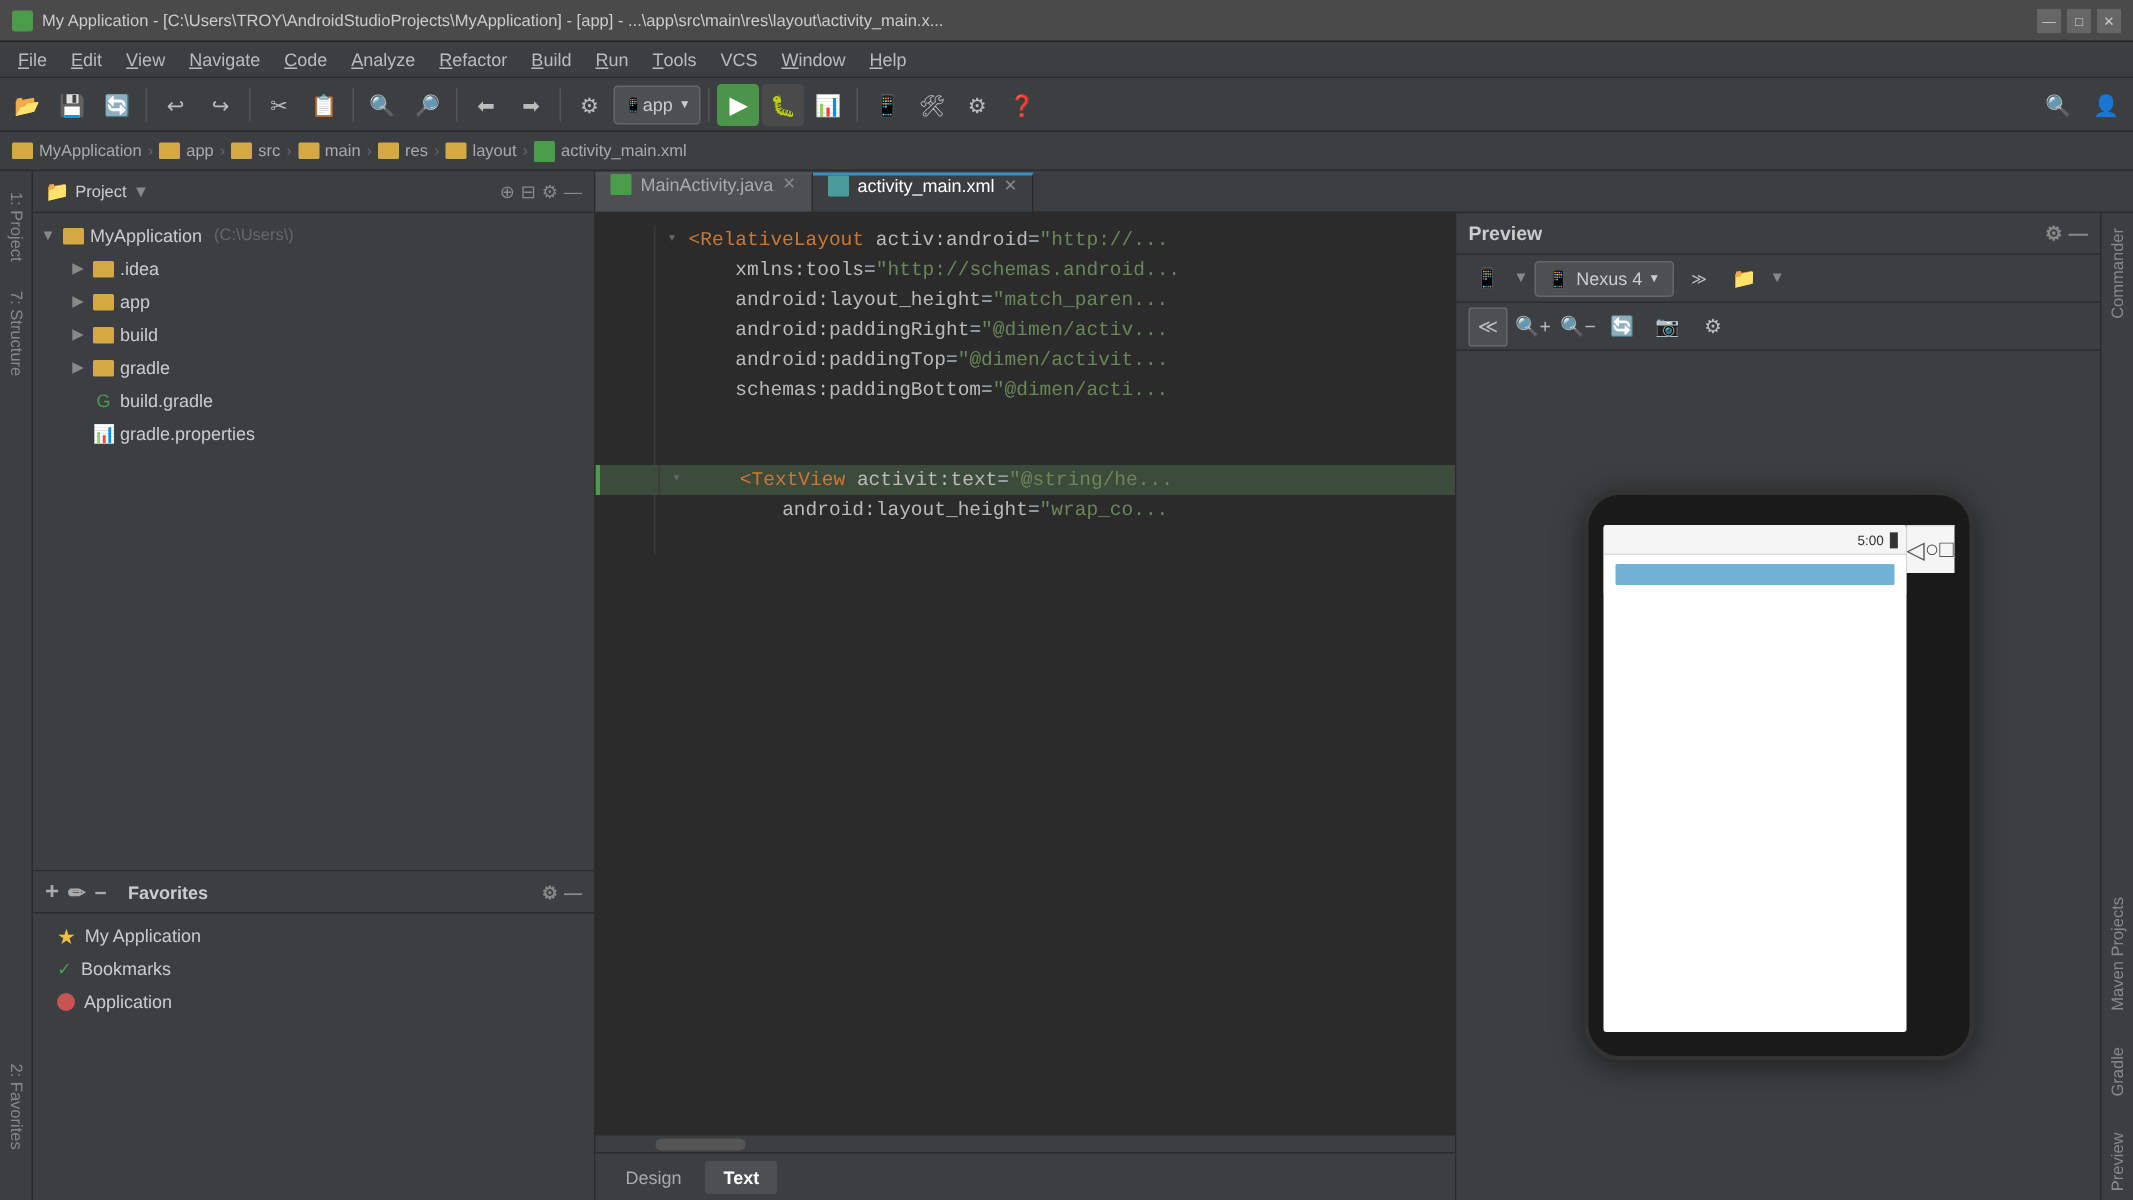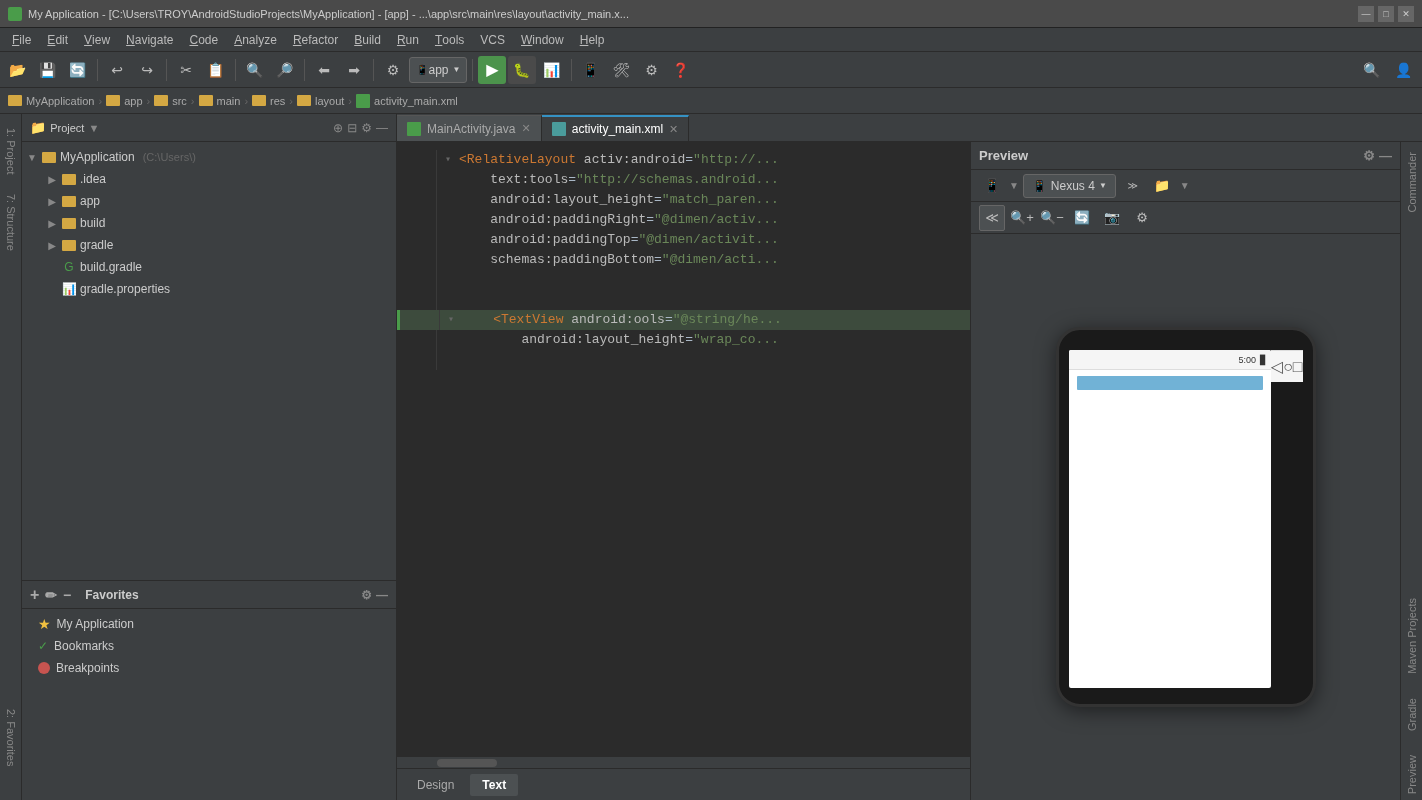--- a/index.html
+++ b/index.html
@@ -253,21 +253,20 @@
     #tab-bar {
       height: 28px;
       background: #3c3f41;
       display: flex;
       align-items: flex-end;
       border-bottom: 1px solid #2b2b2b;
     }
     .tab {
       height: 26px;
       display: flex;
-      align-items: center;
       padding: 0 10px;
       font-size: 12px;
       color: #aaa;
       background: #4c5052;
       border-top: 1px solid #555;
       border-right: 1px solid #2b2b2b;
       cursor: pointer;
       gap: 6px;
     }
     .tab.active {
@@ -710,21 +709,21 @@
         <div class="fav-item">
           <span class="fav-star">★</span>
           <span>My Application</span>
         </div>
         <div class="fav-item">
           <span class="fav-check">✓</span>
           <span>Bookmarks</span>
         </div>
         <div class="fav-item">
           <span class="fav-circle"></span>
-          <span>Breakpoints</span>
+          <span>Application</span>
         </div>
       </div>
     </div>
   </div>
 
   <div style="flex:1; display:flex; flex-direction:column; min-width:0;">
 
     <div id="tab-bar">
       <div class="tab">
         <span class="tab-icon"></span>
@@ -745,21 +744,21 @@
 
           <div class="code-line">
             <div class="line-gutter"></div>
             <div class="fold-icon">▾</div>
             <div class="line-content"><span class="s-tag">&lt;RelativeLayout</span> <span class="s-attr">activ:android</span>=<span class="s-val">"http://...</span></div>
           </div>
 
           <div class="code-line">
             <div class="line-gutter"></div>
             <div class="fold-icon"></div>
-            <div class="line-content">    <span class="s-attr">text:tools</span>=<span class="s-val">"http://schemas.android...</span></div>
+            <div class="line-content">    <span class="s-attr">xmlns:tools</span>=<span class="s-val">"http://schemas.android...</span></div>
           </div>
 
           <div class="code-line">
             <div class="line-gutter"></div>
             <div class="fold-icon"></div>
             <div class="line-content">    <span class="s-attr">android:layout_height</span>=<span class="s-val">"match_paren...</span></div>
           </div>
 
           <div class="code-line">
             <div class="line-gutter"></div>
@@ -786,21 +785,21 @@
           </div>
           <div class="code-line">
             <div class="line-gutter"></div>
             <div class="fold-icon"></div>
             <div class="line-content"></div>
           </div>
 
           <div class="code-line highlighted" style="border-left: 3px solid #4a9c4a;">
             <div class="line-gutter"></div>
             <div class="fold-icon">▾</div>
-            <div class="line-content">    <span class="s-tag">&lt;TextView</span> <span class="s-attr">android:ools</span>=<span class="s-val">"@string/he...</span></div>
+            <div class="line-content">    <span class="s-tag">&lt;TextView</span> <span class="s-attr">activit:text</span>=<span class="s-val">"@string/he...</span></div>
           </div>
 
           <div class="code-line">
             <div class="line-gutter"></div>
             <div class="fold-icon"></div>
             <div class="line-content">        <span class="s-attr">android:layout_height</span>=<span class="s-val">"wrap_co...</span></div>
           </div>
 
           <div class="code-line">
             <div class="line-gutter"></div>

